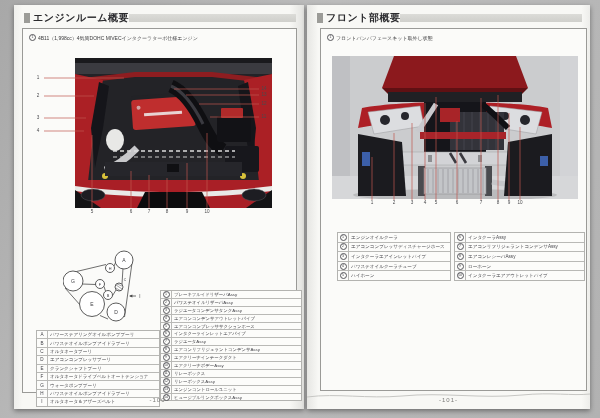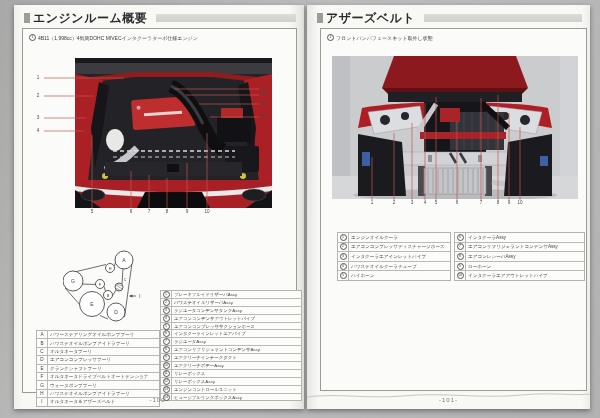--- a/index.html
+++ b/index.html
@@ -2,21 +2,21 @@
 <html><head>
 <meta charset="utf-8">
 <style>
   html,body{margin:0;padding:0;background:#aeaeae;}
   .book{position:relative;width:600px;height:418px;background:linear-gradient(120deg,#a8a8a8,#bcbcbc 40%,#b2b2b2);overflow:hidden;font-family:"Liberation Sans",sans-serif;color:#3a3a3a;}
   .page{position:absolute;top:5px;height:404px;background:#f8f8f5;box-shadow:0 2px 5px rgba(0,0,0,.4);}
   .page.left{left:14px;width:290px;background:linear-gradient(to right,#efefec 0,#f8f8f5 3%,#f8f8f5 95%,#e2e2df 100%);}
   .page.rightp{left:307px;width:283px;background:linear-gradient(to right,#e6e6e3 0,#f8f8f5 4%,#f8f8f5 97%,#ededea 100%);}
   .pheader{position:absolute;left:10px;right:8px;top:8px;height:10px;display:flex;align-items:center;}
   .hsq{width:6px;height:10px;background:#9c9c98;margin-right:3px;flex:none;}
-  .htitle{font-size:12px;font-weight:bold;color:#2b2b2e;letter-spacing:.5px;white-space:nowrap;padding-right:9px;}
+  .htitle{font-size:10px;font-weight:bold;color:#2b2b2e;letter-spacing:.5px;white-space:nowrap;padding-right:0;}
   .hbar{flex:1;height:8px;background:linear-gradient(#dcdcd8,#cfcfcb);}
   .mainbox{position:absolute;border:1px solid #9a9a97;background:#fbfbf9;}
   .left .mainbox{left:8px;top:23px;width:273px;height:363px;}
   .rightp .mainbox{left:13px;top:23px;width:265px;height:361px;}
   .subtitle{position:absolute;left:6px;top:5px;font-size:5px;color:#3a3a3c;display:flex;align-items:center;gap:2px;white-space:nowrap;}
   .ck{display:inline-block;width:5px;height:5px;border:1px solid #55555a;border-radius:50%;font-size:3.6px;line-height:5px;text-align:center;color:#44444a;flex:none;box-sizing:content-box;}
   .photo{position:absolute;}
   .co{position:absolute;font-size:4.6px;color:#4a4a4e;transform:translate(-50%,-50%);line-height:1;}
   .overlay{position:absolute;left:0;top:0;pointer-events:none;}
   .ptable{position:absolute;border:1px solid #b3b3b0;background:#fcfcfa;font-size:4.6px;color:#45454a;}
@@ -291,21 +291,21 @@
         <line x1="193" y1="203" x2="193" y2="128"></line>
       </g>
     </svg>
 
     <div class="pagenum">-100-</div>
   </div>
 
   <div class="page rightp">
     <div class="pheader">
       <span class="hsq"></span>
-      <span class="htitle">アザーズベルト</span>
+      <span class="htitle">フロント部概要</span>
       <span class="hbar"></span>
     </div>
 
     <div class="mainbox">
       <div class="subtitle">
         <span class="ck">1</span>
         <span>フロントバンパフェースキット取外し状態</span>
       </div>
 
       <svg class="photo" style="left:11px;top:27px;" width="246" height="143" viewBox="0 0 246 143">

